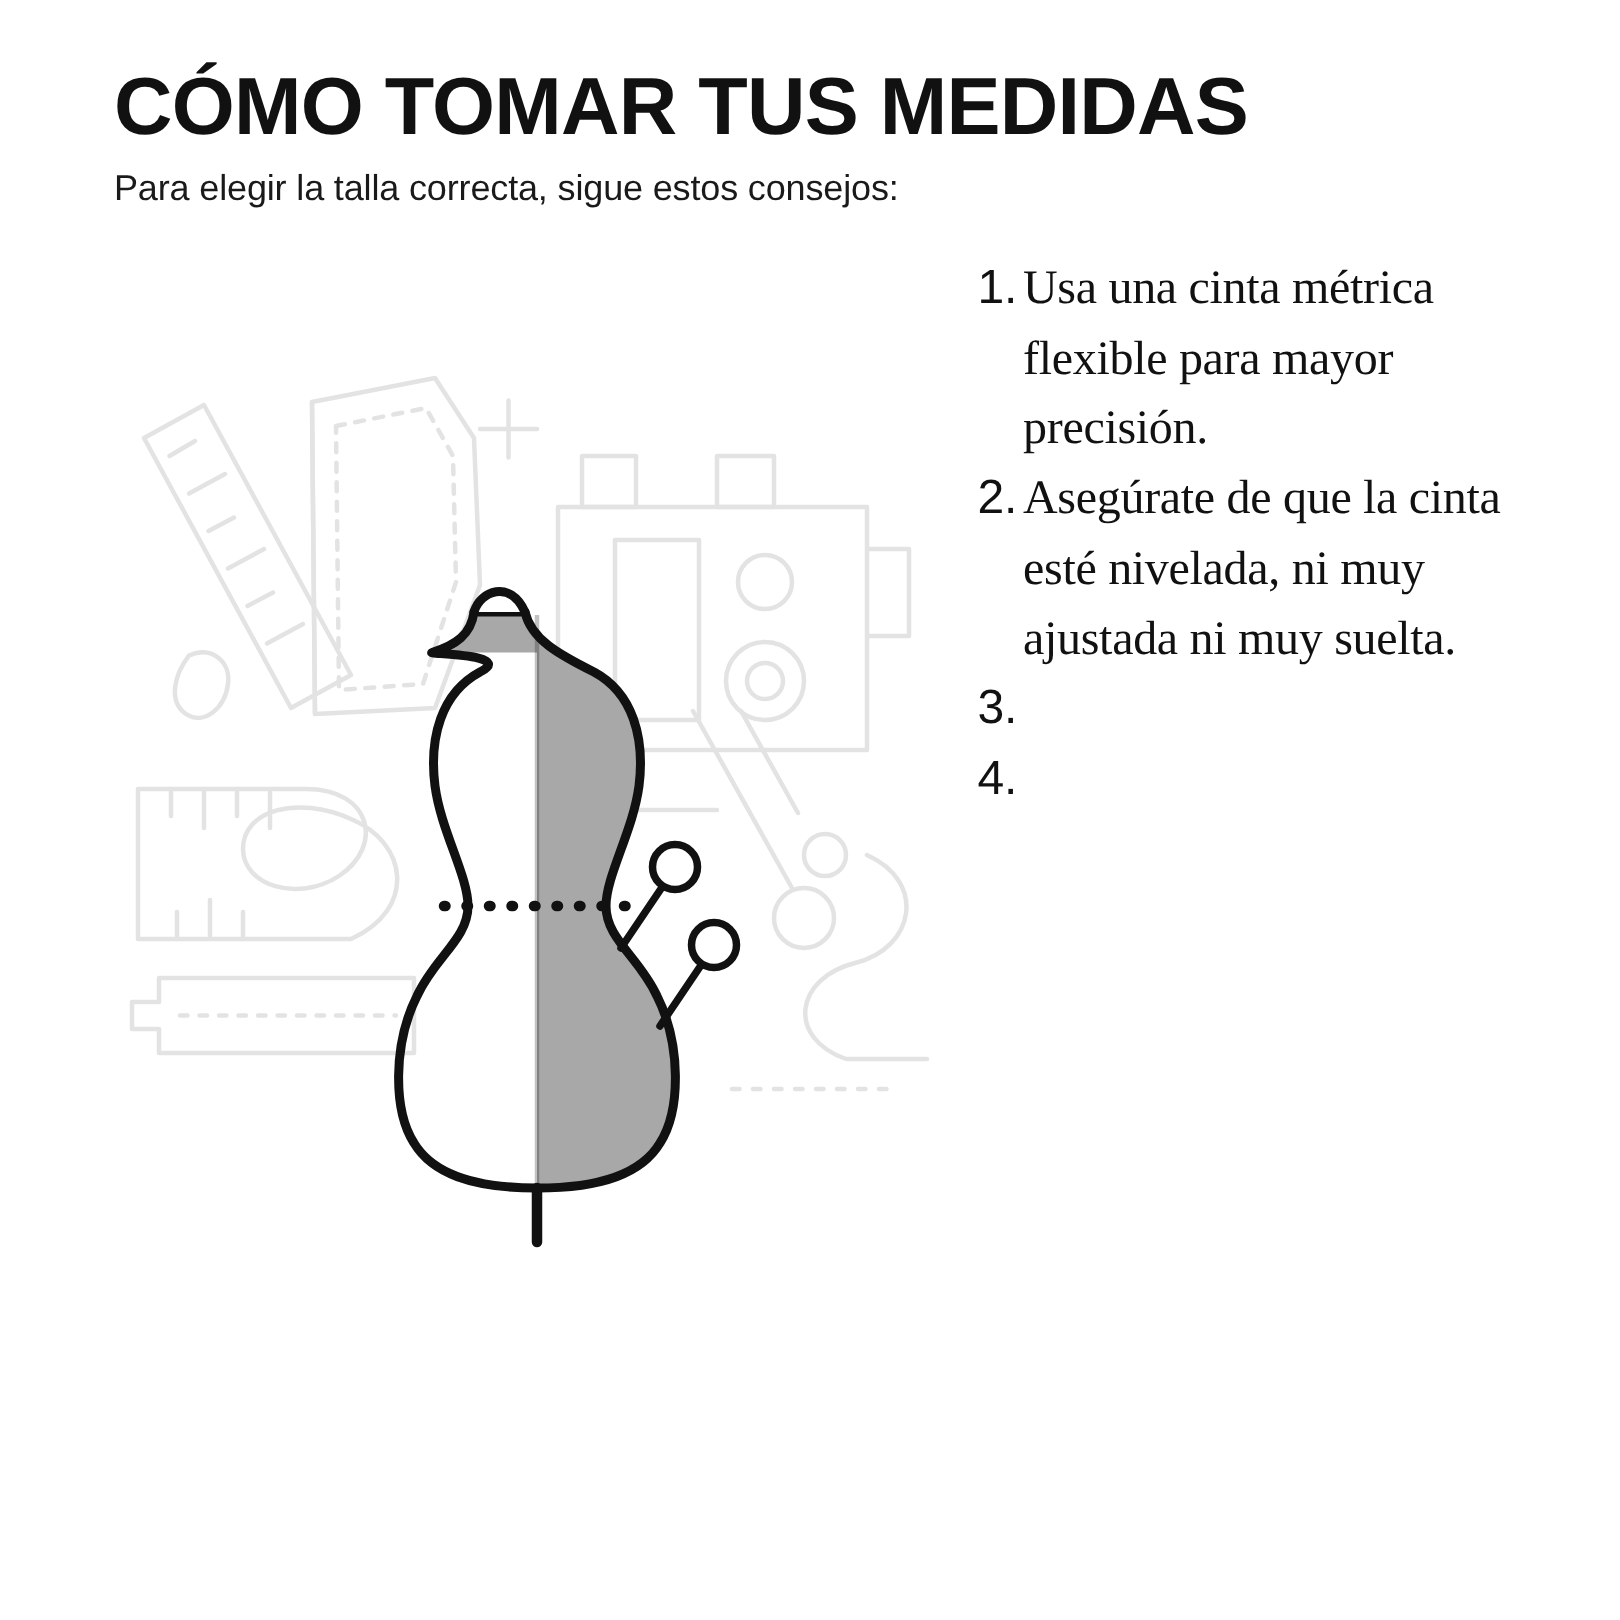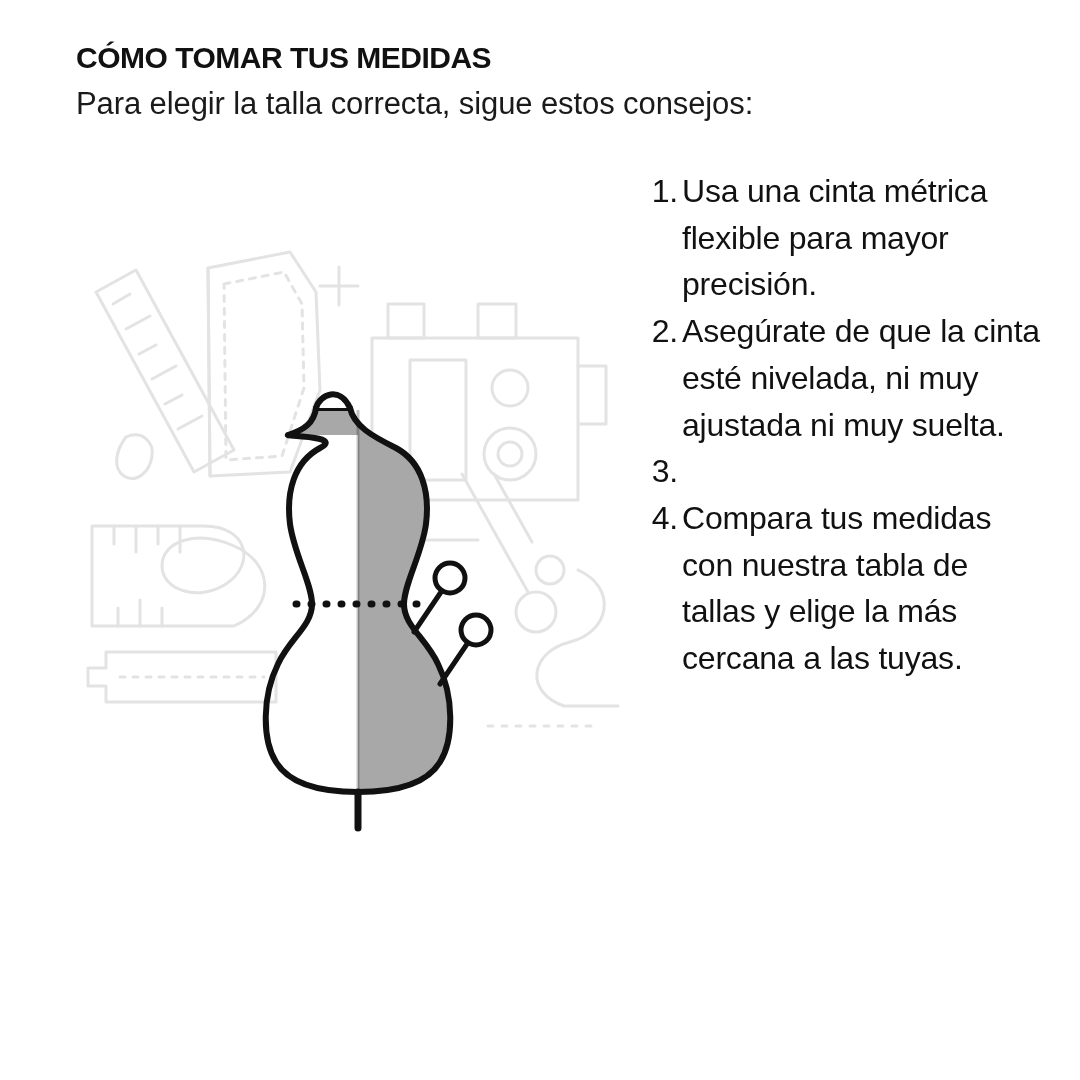--- a/index.html
+++ b/index.html
@@ -21,31 +21,31 @@
 
   
   .header {
     position: absolute;
     top: 42px;
     left: 76px;
     width: 940px;
   }
 
   .title {
-    font-size: 30px;
+    font-size: 54px;
     font-weight: 800;
     letter-spacing: -0.5px;
     color: #111111;
     line-height: 1.08;
     white-space: nowrap;
   }
 
   .subtitle {
     margin-top: 12px;
-    font-size: 31px;
+    font-size: 24px;
     font-weight: 400;
     color: #1a1a1a;
     letter-spacing: -0.1px;
   }
 
   
   .illustration {
     position: absolute;
     top: 240px;
     left: 58px;
@@ -78,20 +78,21 @@
 
   .tip-num {
     flex: 0 0 auto;
     width: 42px;
     text-align: right;
     padding-right: 4px;
   }
 
   .tip-text {
     flex: 1 1 auto;
+    font-family: Liberation Serif, serif;
   }
 </style>
 </head>
 <body>
 
 <div class="page">
 
   <div class="header">
     <h1 class="title">CÓMO TOMAR TUS MEDIDAS</h1>
     <p class="subtitle">Para elegir la talla correcta, sigue estos consejos:</p>
@@ -212,17 +213,16 @@
     </li>
     <li class="tip">
       <span class="tip-num">2.</span>
       <span class="tip-text">Asegúrate de que la cinta esté nivelada, ni muy ajustada ni muy suelta.</span>
     </li>
     <li class="tip">
       <span class="tip-num">3.</span>
     </li>
     <li class="tip">
       <span class="tip-num">4.</span>
-      <span class="tip-text">Compara tus medidas con nuestra tabla de tallas y elige la más cercana a las tuyas.</span>
     </li>
   </ol>
 
 </div>
 
 </body></html>

